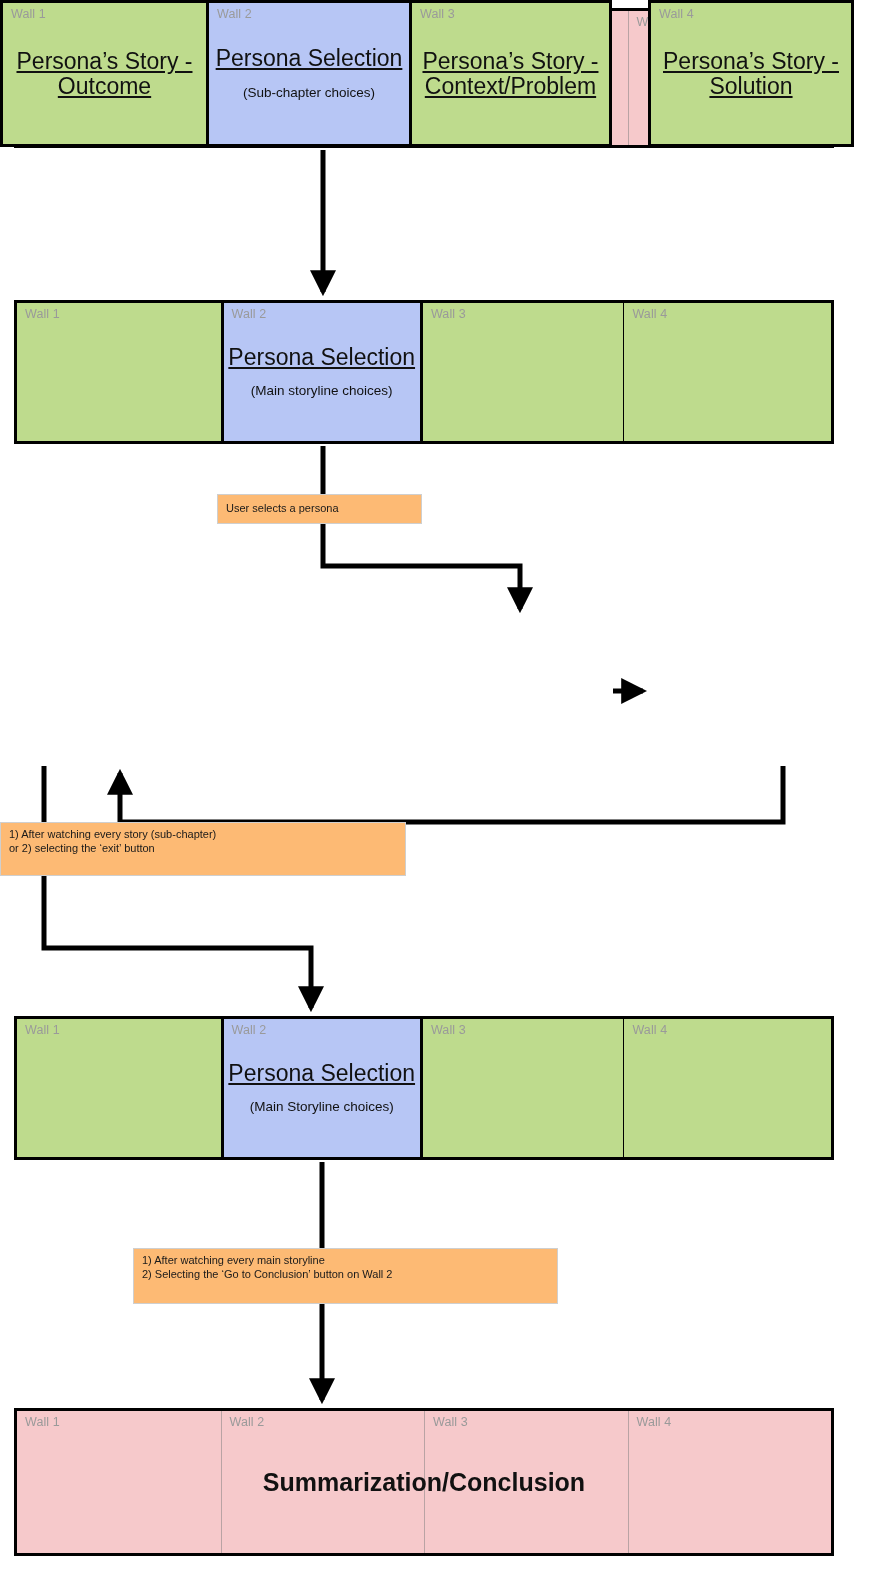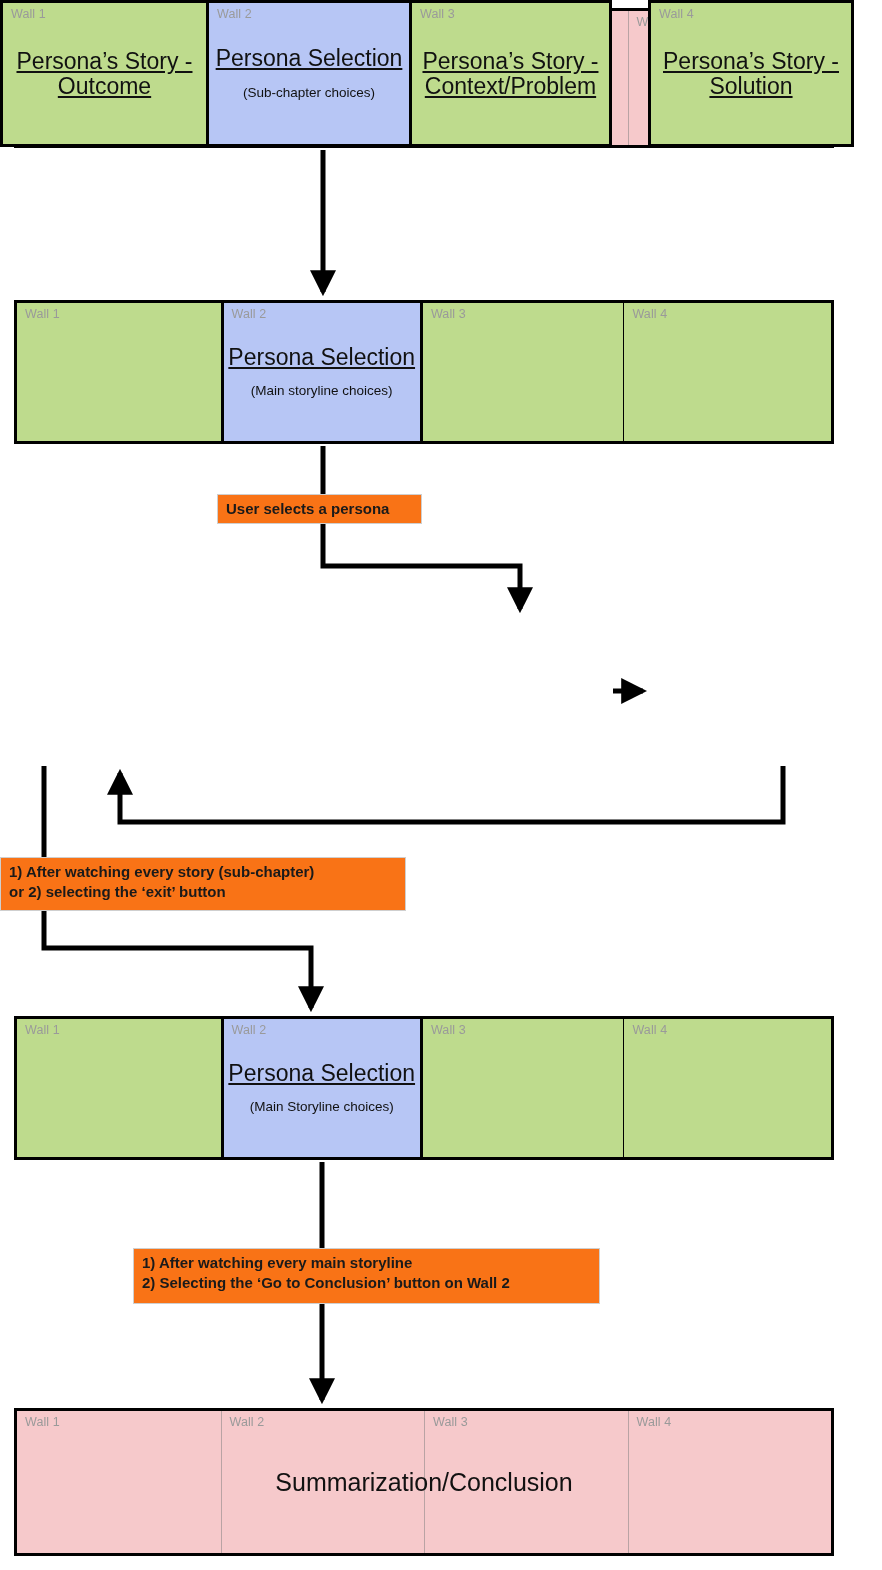--- a/index.html
+++ b/index.html
@@ -70,28 +70,27 @@
   }
 
   
   .div-thick { border-left: 3px solid #000000; }
   .div-thin  { border-left: 1.5px solid #b9a3a4; }
   .div-thin-g{ border-left: 1.5px solid #000000; }
 
   .note {
     position: absolute;
     box-sizing: border-box;
-    background: #f97316;
+    background: #fdba74;
     border: 1px solid #cfcfcf;
     color: #1a1a1a;
-    font-size: 15px;
+    font-size: 11px;
     line-height: 1.3;
     padding: 4px 8px 5px 8px;
     white-space: pre-line;
-    font-weight: bold;
   }
 
   
   #row-intro      { left: 14px;  top: 8px;    width: 820px; height: 140px; background: #f6c9cb; }
   #row-persona-1  { left: 14px;  top: 300px;  width: 820px; height: 144px; }
   #row-story      { left: 14px;  top: 617px;  width: 854px; height: 147px; }
   #row-persona-2  { left: 14px;  top: 1016px; width: 820px; height: 144px; }
   #row-conclusion { left: 14px;  top: 1408px; width: 820px; height: 148px; background: #f6c9cb; }
 
   .bg-green { background: #bedb8d; }
@@ -221,26 +220,26 @@
     </div>
     <div class="wall-cell div-thin" style="width:25%;">
       <span class="wall-tag">Wall 2</span>
     </div>
     <div class="wall-cell div-thin" style="width:25%;">
       <span class="wall-tag">Wall 3</span>
     </div>
     <div class="wall-cell div-thin" style="width:25%;">
       <span class="wall-tag">Wall 4</span>
     </div>
-    <div style="position:absolute; left:0; top:0; width:100%; height:100%; display:flex; align-items:center; justify-content:center;">
+    <div style="position:absolute; left:0; top:0; width:100%; height:100%; display:flex; align-items:center; justify-content:center;font-weight:bold;">
       <span class="banner-title">Summarization/Conclusion</span>
     </div>
   </div>
 
   <div class="note" style="left:217px; top:494px; width:205px; height:30px; display:flex; align-items:center;">User selects a persona</div>
 
-  <div class="note" style="left:0px; top:857px; width:406px; height:54px;">1) After watching every story (sub-chapter)
+  <div class="note" style="left:0px; top:822px; width:406px; height:54px;">1) After watching every story (sub-chapter)
 or 2) selecting the ‘exit’ button</div>
 
-  <div class="note" style="left:133px; top:1248px; width:467px; height:56px;">1) After watching every main storyline
+  <div class="note" style="left:133px; top:1248px; width:425px; height:56px;">1) After watching every main storyline
 2) Selecting the ‘Go to Conclusion’ button on Wall 2</div>
 
 </div>
 
 </body></html>

